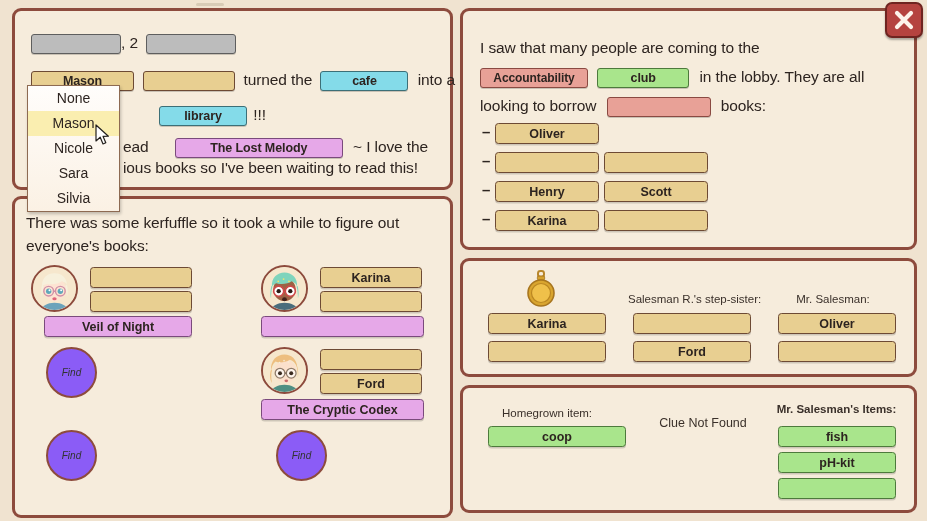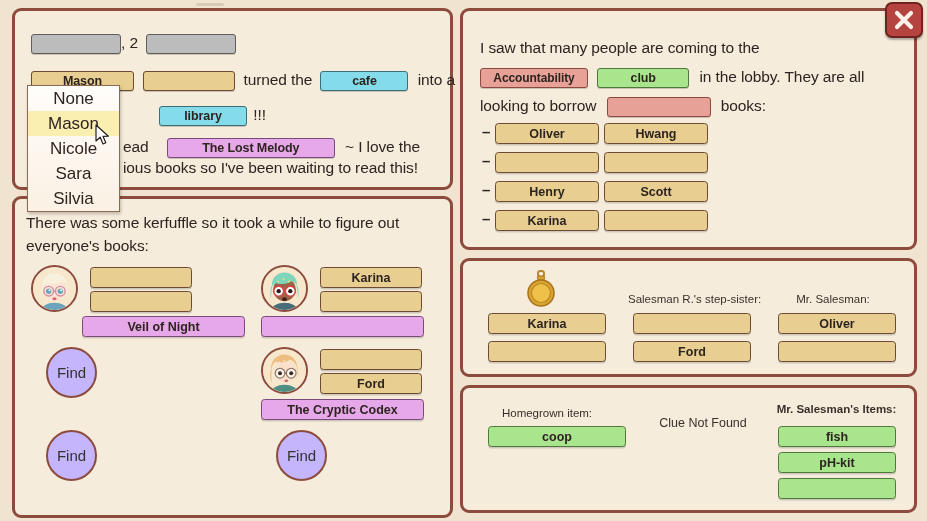--- a/index.html
+++ b/index.html
@@ -94,26 +94,27 @@
     overflow: hidden;
     background: #f2e0c6;
   }
   .avatar svg { display:block; width:100%; height:100%; }
 
   
   .find {
     position: absolute;
     width: 51px; height: 51px;
     border-radius: 50%;
-    background: #c4b5fd;
+    background: #8b5cf6;
     border: 2.5px solid #8d4b3d;
     color: #30332f;
-    font-size: 15px;
+    font-size: 10px;
     display: flex; align-items: center; justify-content: center;
     cursor: pointer;
+    font-style: italic;
   }
 
   
   #closeBtn {
     position: absolute;
     right: 4px; top: 2px;
     width: 38px; height: 36px;
     background: #b5433f;
     border: 2.5px solid #6f2420;
     border-radius: 7px;
@@ -131,21 +132,21 @@
     width: 93px;
     background: linear-gradient(#fffdfb, #fbf1e4);
     border: 1.7px solid #8d6a52;
     z-index: 50;
     box-shadow: 1px 2px 3px rgba(0,0,0,.22);
   }
   #dropdown .opt {
     height: 25px;
     line-height: 25px;
     text-align: center;
-    font-size: 17px;
+    font-size: 14px;
     color: #2d2420;
     cursor: pointer;
   }
   #dropdown .opt.sel { background: #faeeb0; }
 
   
   #cursor { position: absolute; left: 95px; top: 124px; z-index: 70; width: 16px; height: 22px; }
 
   
   #topNub {
@@ -181,21 +182,21 @@
       <span style="margin-left:5px;">into a</span>
     </div>
 
     <div class="line" style="position:absolute; left:124px; top:89px;padding-left:20px;">
       <span class="chip blue" style="width:88px;">library</span>
       <span style="margin-left:2px;">!!!</span>
     </div>
 
     <div class="line" style="position:absolute; left:108px; top:121px;">
       <span>ead</span>
-      <span class="chip purple" style="width:168px; margin-left:14px;">The Lost Melody</span>
+      <span class="chip purple" style="width:168px; margin-left:22px;">The Lost Melody</span>
       <span style="margin-left:6px;">~ I love the</span>
     </div>
 
     <div class="line" style="position:absolute; left:108px; top:142px;">ious books so I've been waiting to read this!</div>
   </div>
 
   <div id="dropdown">
     <div class="opt">None</div>
     <div class="opt sel">Mason</div>
     <div class="opt">Nicole</div>
@@ -225,21 +226,21 @@
         <line x1="22.9" y1="27" x2="25.1" y2="27" stroke="#d08fa6" stroke-width="1.6"></line>
         <circle cx="17.5" cy="27" r="3" fill="#5fa8bb"></circle>
         <circle cx="30.5" cy="27" r="3" fill="#5fa8bb"></circle>
         <circle cx="18.4" cy="26" r="1.1" fill="#fff"></circle>
         <circle cx="31.4" cy="26" r="1.1" fill="#fff"></circle>
         <ellipse cx="24" cy="35.5" rx="2.4" ry="1.7" fill="#e0657a"></ellipse>
       </svg>
     </div>
     <div class="box" style="left:75px; top:68px; width:102px;"></div>
     <div class="box" style="left:75px; top:92px; width:102px;"></div>
-    <div class="box purple" style="left:29px; top:117px; width:163px;margin-left:38px;">Veil of Night</div>
+    <div class="box purple" style="left:29px; top:117px; width:148px;">Veil of Night</div>
     <div class="find" style="left:31px; top:148px;">Find</div>
 
     <div class="avatar" style="left:246px; top:66px;">
       <svg viewBox="0 0 48 48">
         <circle cx="24" cy="24" r="24" fill="#f6e7cd"></circle>
         <path d="M24 40c-9 0-16 5-16 10h32c0-5-7-10-16-10z" fill="#4a6d7c"></path>
         <ellipse cx="24" cy="25" rx="12.5" ry="13" fill="#9c6244"></ellipse>
         <path d="M10 22c-1-10 6-16 14-16s15 6 14 16c-1-4-4-5-6-6-4 3-12 4-17 2-3 1-4 2-5 4z" fill="#7fd4bc"></path>
         <path d="M9.5 21c-1.5 5-1.5 11-.5 14 0-5 .5-10 1.5-13z" fill="#7fd4bc"></path>
         <path d="M38.5 21c1.5 5 1.5 11 .5 14 0-5-.5-10-1.5-13z" fill="#7fd4bc"></path>
@@ -296,21 +297,20 @@
     </div>
 
     <div class="line" style="position:absolute; left:17px; top:80px;">
       <span>looking to borrow</span>
       <span class="chip pink" style="width:104px; margin-left:6px;"></span>
       <span style="margin-left:6px;">books:</span>
     </div>
 
     <div class="dash" style="left:19px; top:112px;">–</div>
     <div class="box" style="left:32px; top:112px; width:104px;">Oliver</div>
-    <div class="box" style="left:141px; top:112px; width:104px;">Hwang</div>
 
     <div class="dash" style="left:19px; top:141px;">–</div>
     <div class="box" style="left:32px; top:141px; width:104px;"></div>
     <div class="box" style="left:141px; top:141px; width:104px;"></div>
 
     <div class="dash" style="left:19px; top:170px;">–</div>
     <div class="box" style="left:32px; top:170px; width:104px;">Henry</div>
     <div class="box" style="left:141px; top:170px; width:104px;">Scott</div>
 
     <div class="dash" style="left:19px; top:199px;">–</div>

